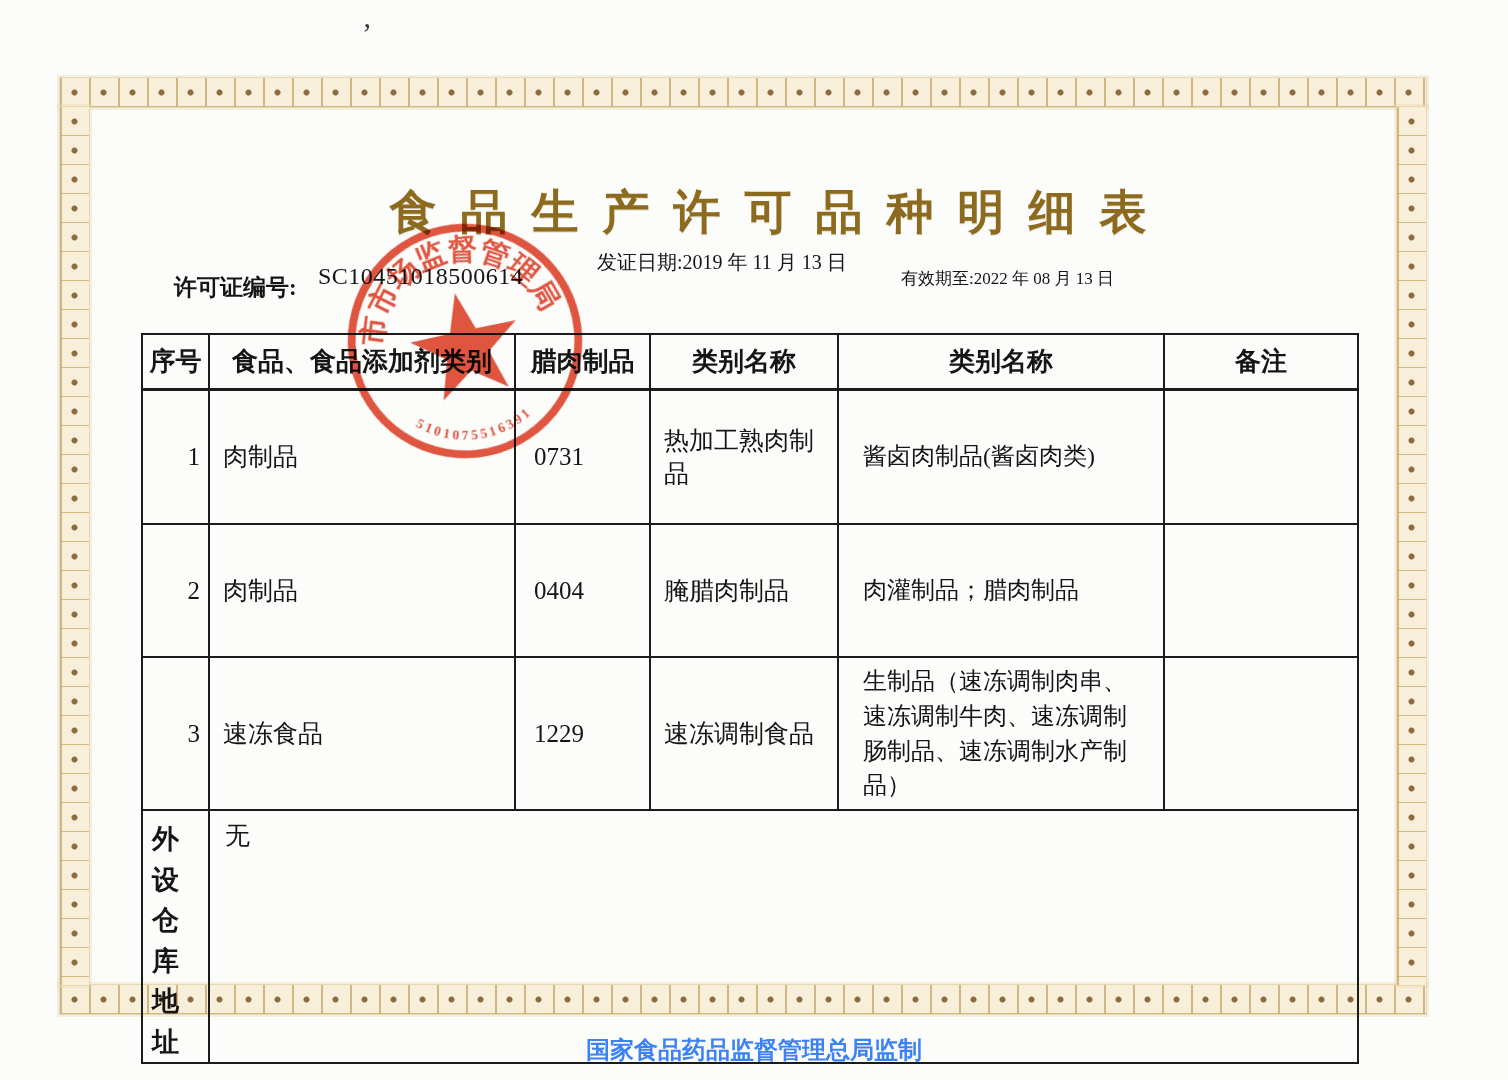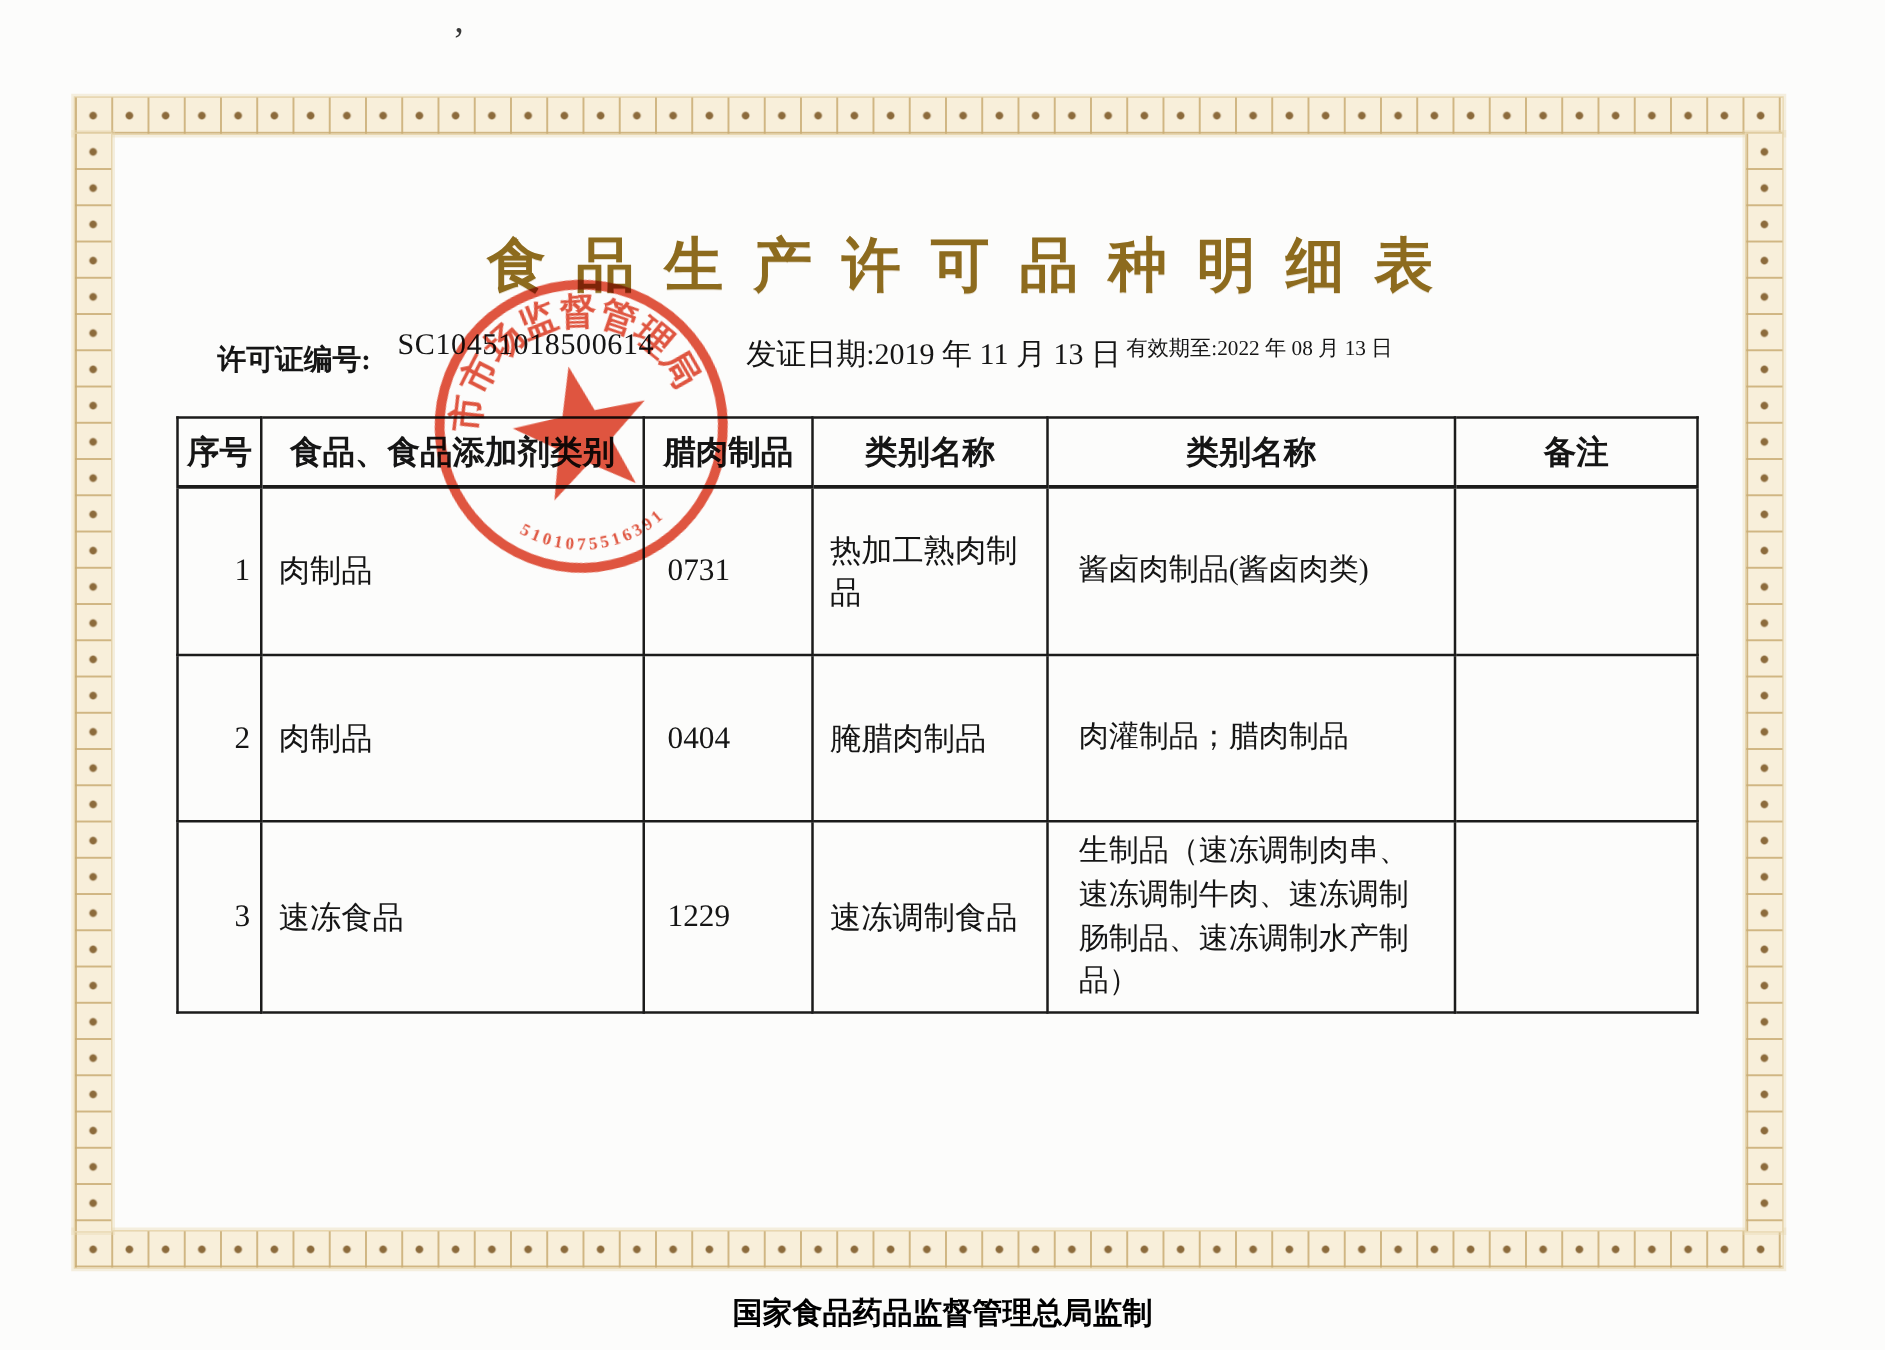--- a/index.html
+++ b/index.html
@@ -27,21 +27,21 @@
   #border-right{left:1397px;top:107px;width:29px;height:878px}
 
   #page-title{
     position:absolute;left:0;right:0;top:150px;text-align:center;
     font-size:47px;font-weight:bold;letter-spacing:24px;color:#8d6b1e;
     transform:translateX(26px);text-shadow:0 1px 0 rgba(141,107,30,.22);
   }
 
   #license-number-label{left:174px;top:272px;font-size:23px;font-weight:bold}
   #license-number-value{left:318px;top:263px;font-size:24px;letter-spacing:.5px}
-  #issue-date{left:597px;top:267px;font-size:24px}
+  #issue-date{left:597px;top:249px;font-size:20px}
   #valid-until{left:901px;top:267px;font-size:17px}
 
   #license-table{
     position:absolute;left:141px;top:333px;width:1216px;
     border-collapse:collapse;table-layout:fixed;border-radius:32px;
   }
   #license-table td,#license-table th{
     border:2px solid #1b1b1b;font-size:25px;padding:0;
     vertical-align:middle;overflow:hidden;font-weight:normal;
   }
@@ -62,21 +62,21 @@
 
   #official-stamp{
     position:absolute;left:338px;top:214px;width:254px;height:254px;
     transform:rotate(-12deg);opacity:.86;mix-blend-mode:multiply;filter:blur(.35px);
     pointer-events:none;
   }
   #official-stamp text{font-family:"Liberation Serif","DejaVu Serif",serif}
 
   #footer-note{
     position:absolute;left:0;right:0;top:1034px;text-align:center;
-    font-size:24px;font-weight:bold;color:#000000;
+    font-size:24px;font-weight:bold;color:#3b82f6;
   }
   #scan-artifact{left:362px;top:16px;font-size:30px;color:#3a3a3a}
 </style>
 </head>
 <body>
 
 <div id="border-top" class="border-strip"></div>
 <div id="border-bottom" class="border-strip"></div>
 <div id="border-left" class="border-strip"></div>
 <div id="border-right" class="border-strip"></div>
@@ -127,20 +127,24 @@
       <td class="cell-remark"></td>
     </tr>
     <tr class="row-3">
       <td class="cell-seq">3</td>
       <td class="cell-cat">速冻食品</td>
       <td class="cell-code">1229</td>
       <td class="cell-name">速冻调制食品</td>
       <td class="cell-detail">生制品（速冻调制肉串、速冻调制牛肉、速冻调制肠制品、速冻调制水产制品）</td>
       <td class="cell-remark"></td>
     </tr>
+    <tr class="warehouse-row">
+      <td class="wh-label">外设仓库地址</td>
+      <td class="wh-value" colspan="5">无</td>
+    </tr>
   </tbody>
 </table>
 
 <svg id="official-stamp" viewBox="0 0 260 260">
   <defs>
     <path id="arcTop" d="M 46,130 A 84,84 0 0 1 214,130"></path>
     <path id="arcBottom" d="M 29,130 A 101,101 0 0 0 231,130"></path>
   </defs>
   <circle cx="130" cy="130" r="116" fill="none" stroke="#dd3a21" stroke-width="8"></circle>
   <path d="M130,80 L143.5,119.4 L185.2,120.1 L151.9,145.1 L164.1,184.9 L130,161 L95.9,184.9 L108.1,145.1 L74.8,120.1 L116.5,119.4 Z" fill="#dd3a21"></path>

